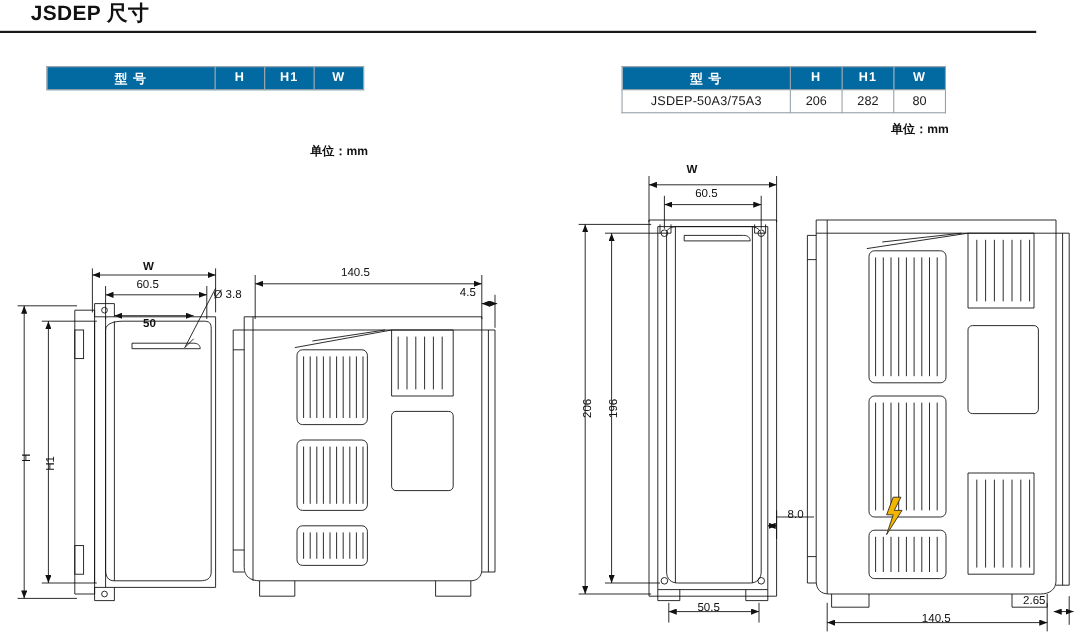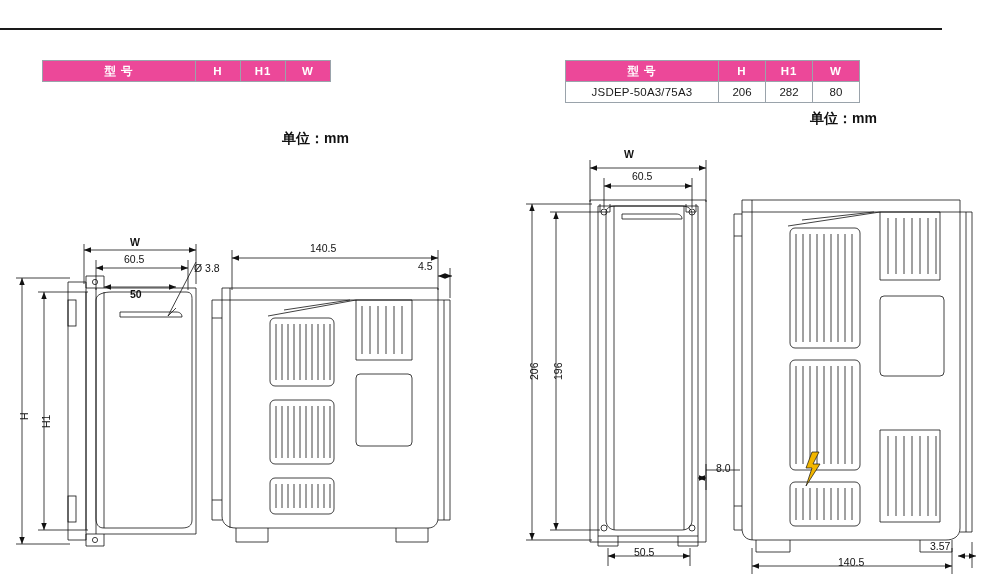--- a/index.html
+++ b/index.html
@@ -52,21 +52,21 @@
   }
   .spec-table th, .spec-table td {
     border: 1px solid #9aa3ab;
     text-align: center;
     height: 20px;
     padding: 0 2px;
     font-weight: normal;
     color: #1a1a1a;
   }
   .spec-table thead th {
-    background: #ec4899;
+    background: #0369a1;
     color: #ffffff;
     font-weight: bold;
     letter-spacing: 1px;
   }
   .spec-table tbody tr:nth-child(odd) td { background: #ffffff; }
   .spec-table tbody tr:nth-child(even) td { background: #eef1f3; }
   .spec-table td.model { text-align: center; letter-spacing: 0.2px; }
 
   #table-left  { left: 42px; top: 60px; }
   #table-left  .c-model { width: 148px; }
@@ -75,21 +75,21 @@
   #table-left  .c-w  { width: 40px; }
 
   #table-right { left: 565px; top: 60px; }
   #table-right .c-model { width: 148px; }
   #table-right .c-h  { width: 42px; }
   #table-right .c-h1 { width: 42px; }
   #table-right .c-w  { width: 42px; }
 
   .unit-note {
     position: absolute;
-    font-size: 14px;
+    font-size: 11px;
     font-weight: bold;
     color: #111;
     white-space: nowrap;
   }
   #unit-left  { left: 282px; top: 130px; }
   #unit-right { left: 810px; top: 110px; }
 
   
   #drawings {
     position: absolute;
@@ -111,20 +111,23 @@
   .dim-label.vert {
     transform: rotate(-90deg);
     transform-origin: left top;
   }
 </style>
 </head>
 <body>
 
 <div class="page">
 
+  <div id="title-block">
+    <div id="title-text">JSDEP 尺寸</div>
+  </div>
   <div id="title-rule"></div>
 
   <table class="spec-table" id="table-left">
     <thead>
       <tr>
         <th class="c-model">型      号</th>
         <th class="c-h">H</th>
         <th class="c-h1">H1</th>
         <th class="c-w">W</th>
       </tr>
@@ -373,16 +376,16 @@
     <div class="dim-label" style="left:418px; top:260px;text-align:right;">4.5</div>
 
     <div class="dim-label bold" style="left:624px; top:148px;">W</div>
     <div class="dim-label" style="left:632px; top:170px;">60.5</div>
     <div class="dim-label vert" style="left:528px; top:380px;">206</div>
     <div class="dim-label vert" style="left:552px; top:380px;">196</div>
     <div class="dim-label" style="left:716px; top:462px;">8.0</div>
     <div class="dim-label" style="left:634px; top:546px;text-align:right;">50.5</div>
 
     <div class="dim-label" style="left:838px; top:556px;">140.5</div>
-    <div class="dim-label" style="left:930px; top:540px;">3.57</div>
+    <div class="dim-label" style="left:930px; top:540px;">2.65</div>
   </div>
 
 </div>
 
 </body></html>

